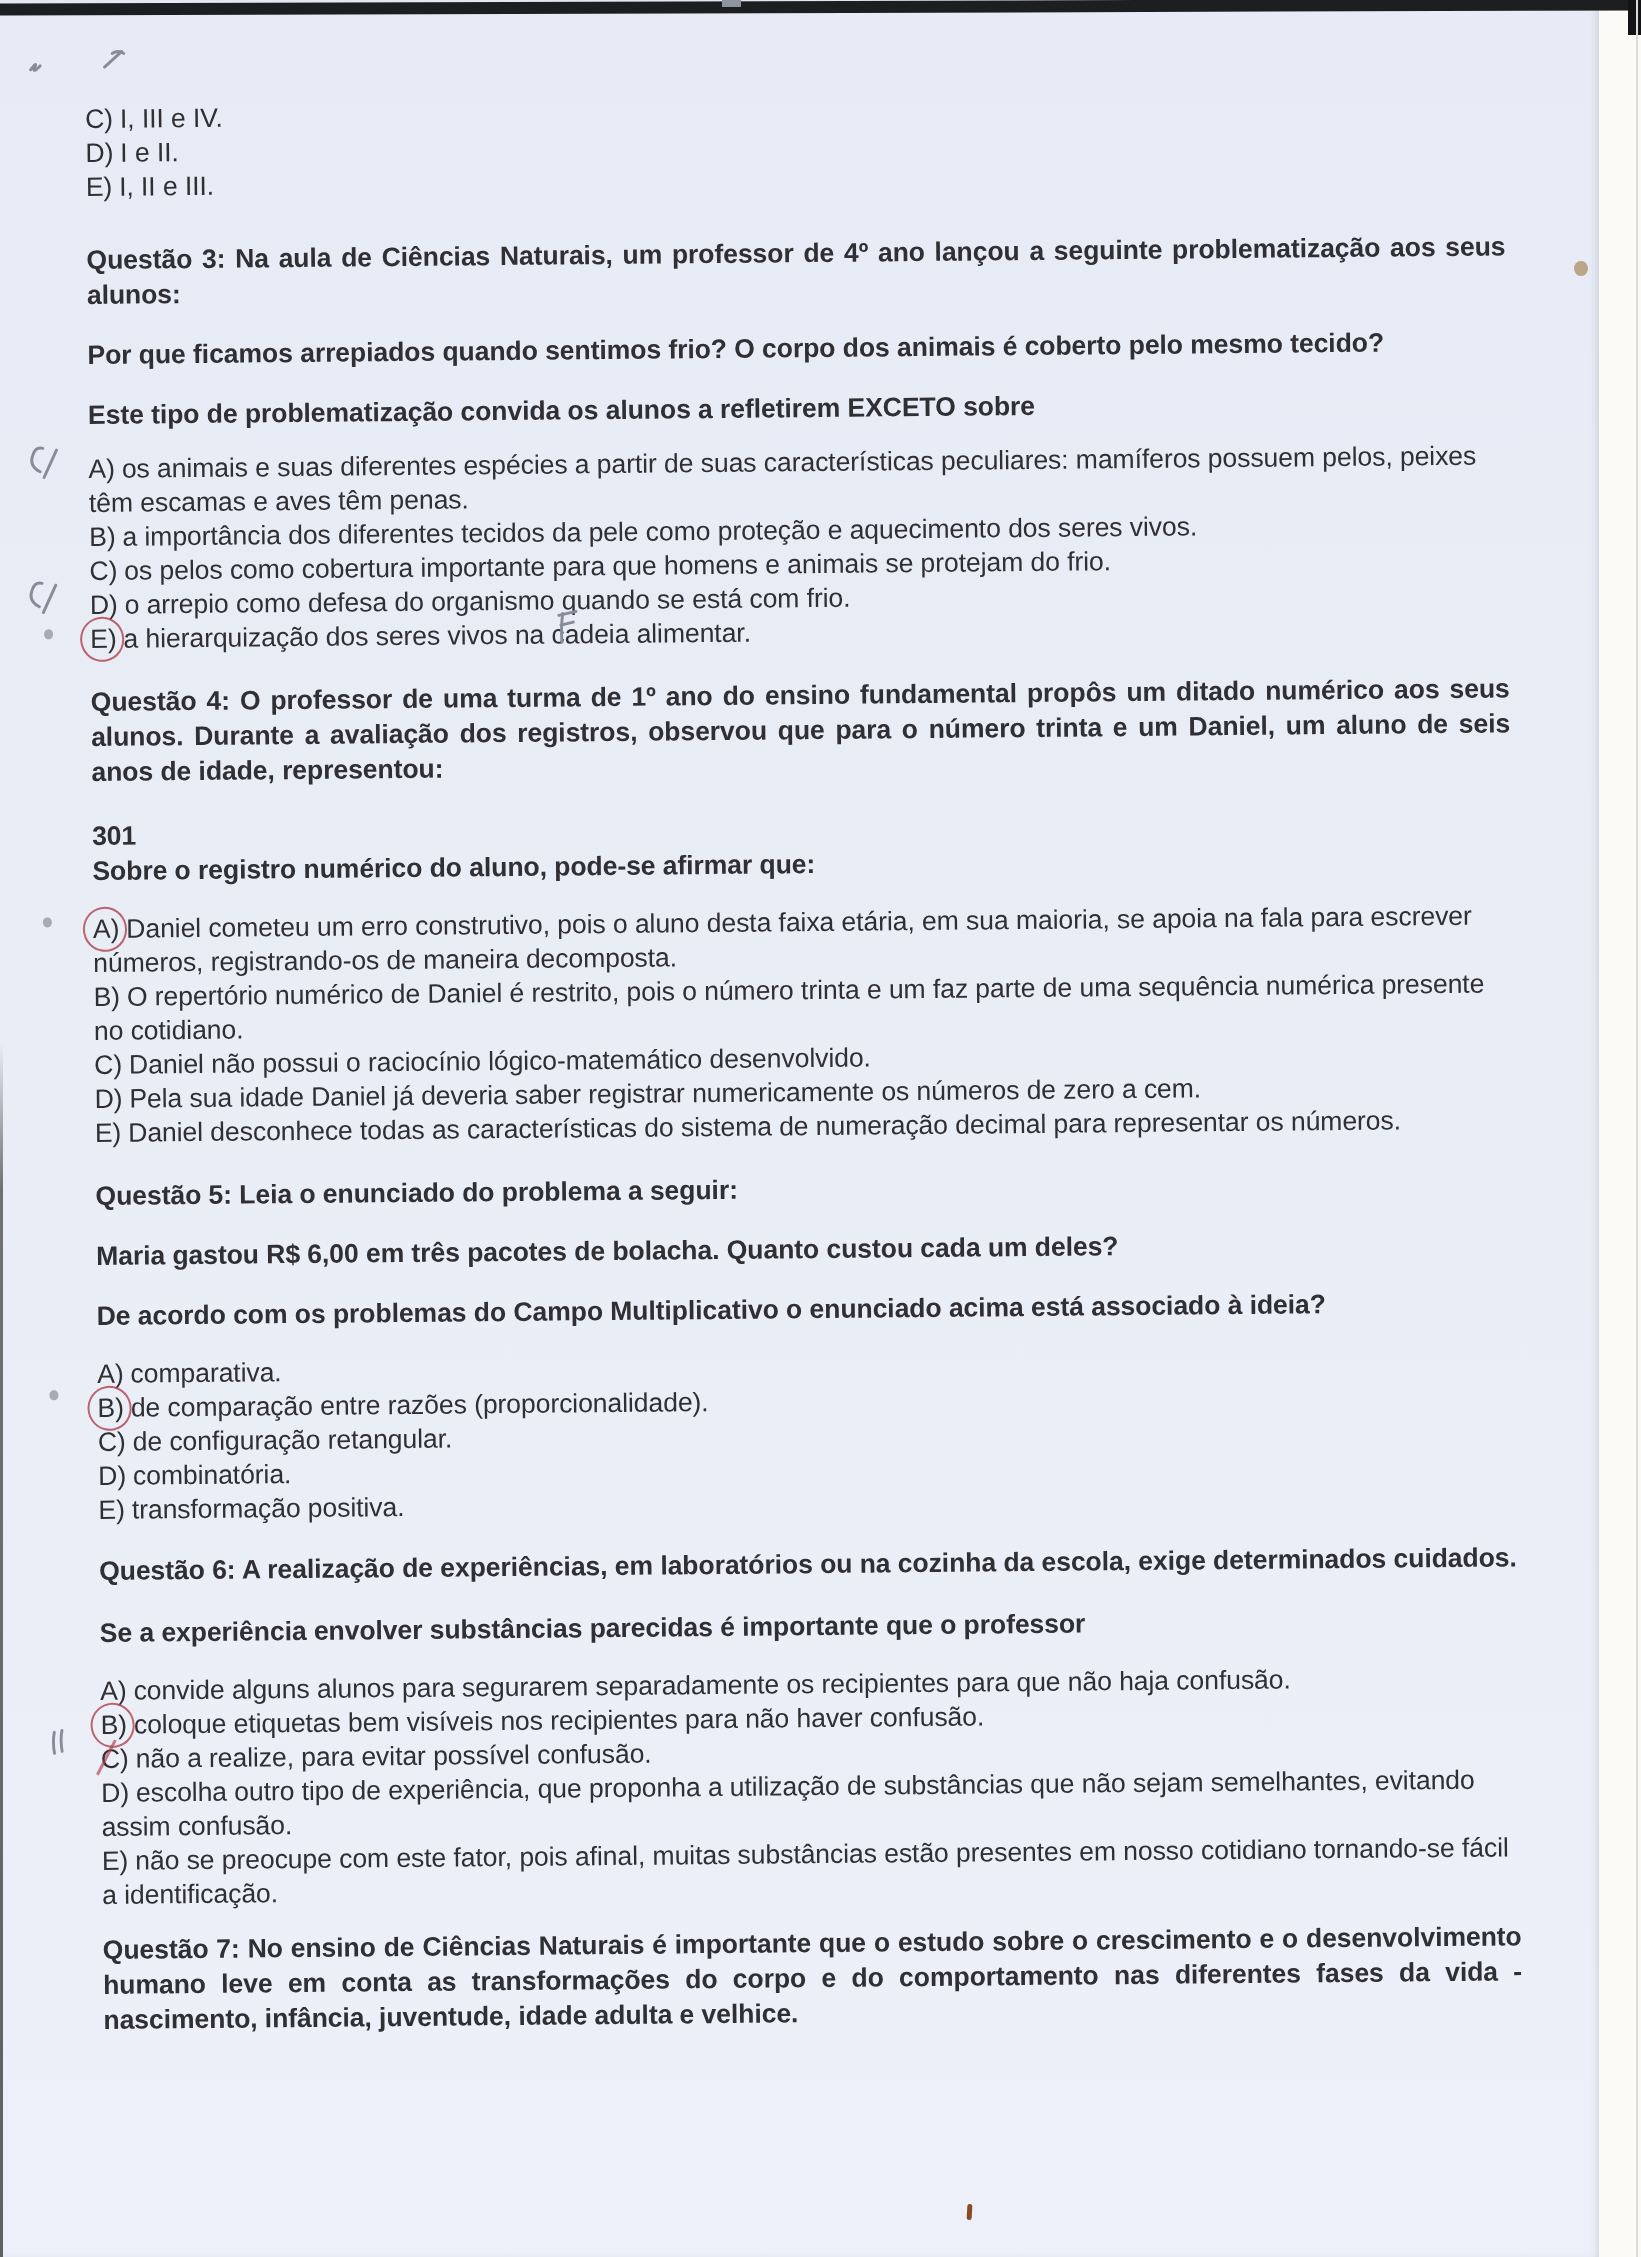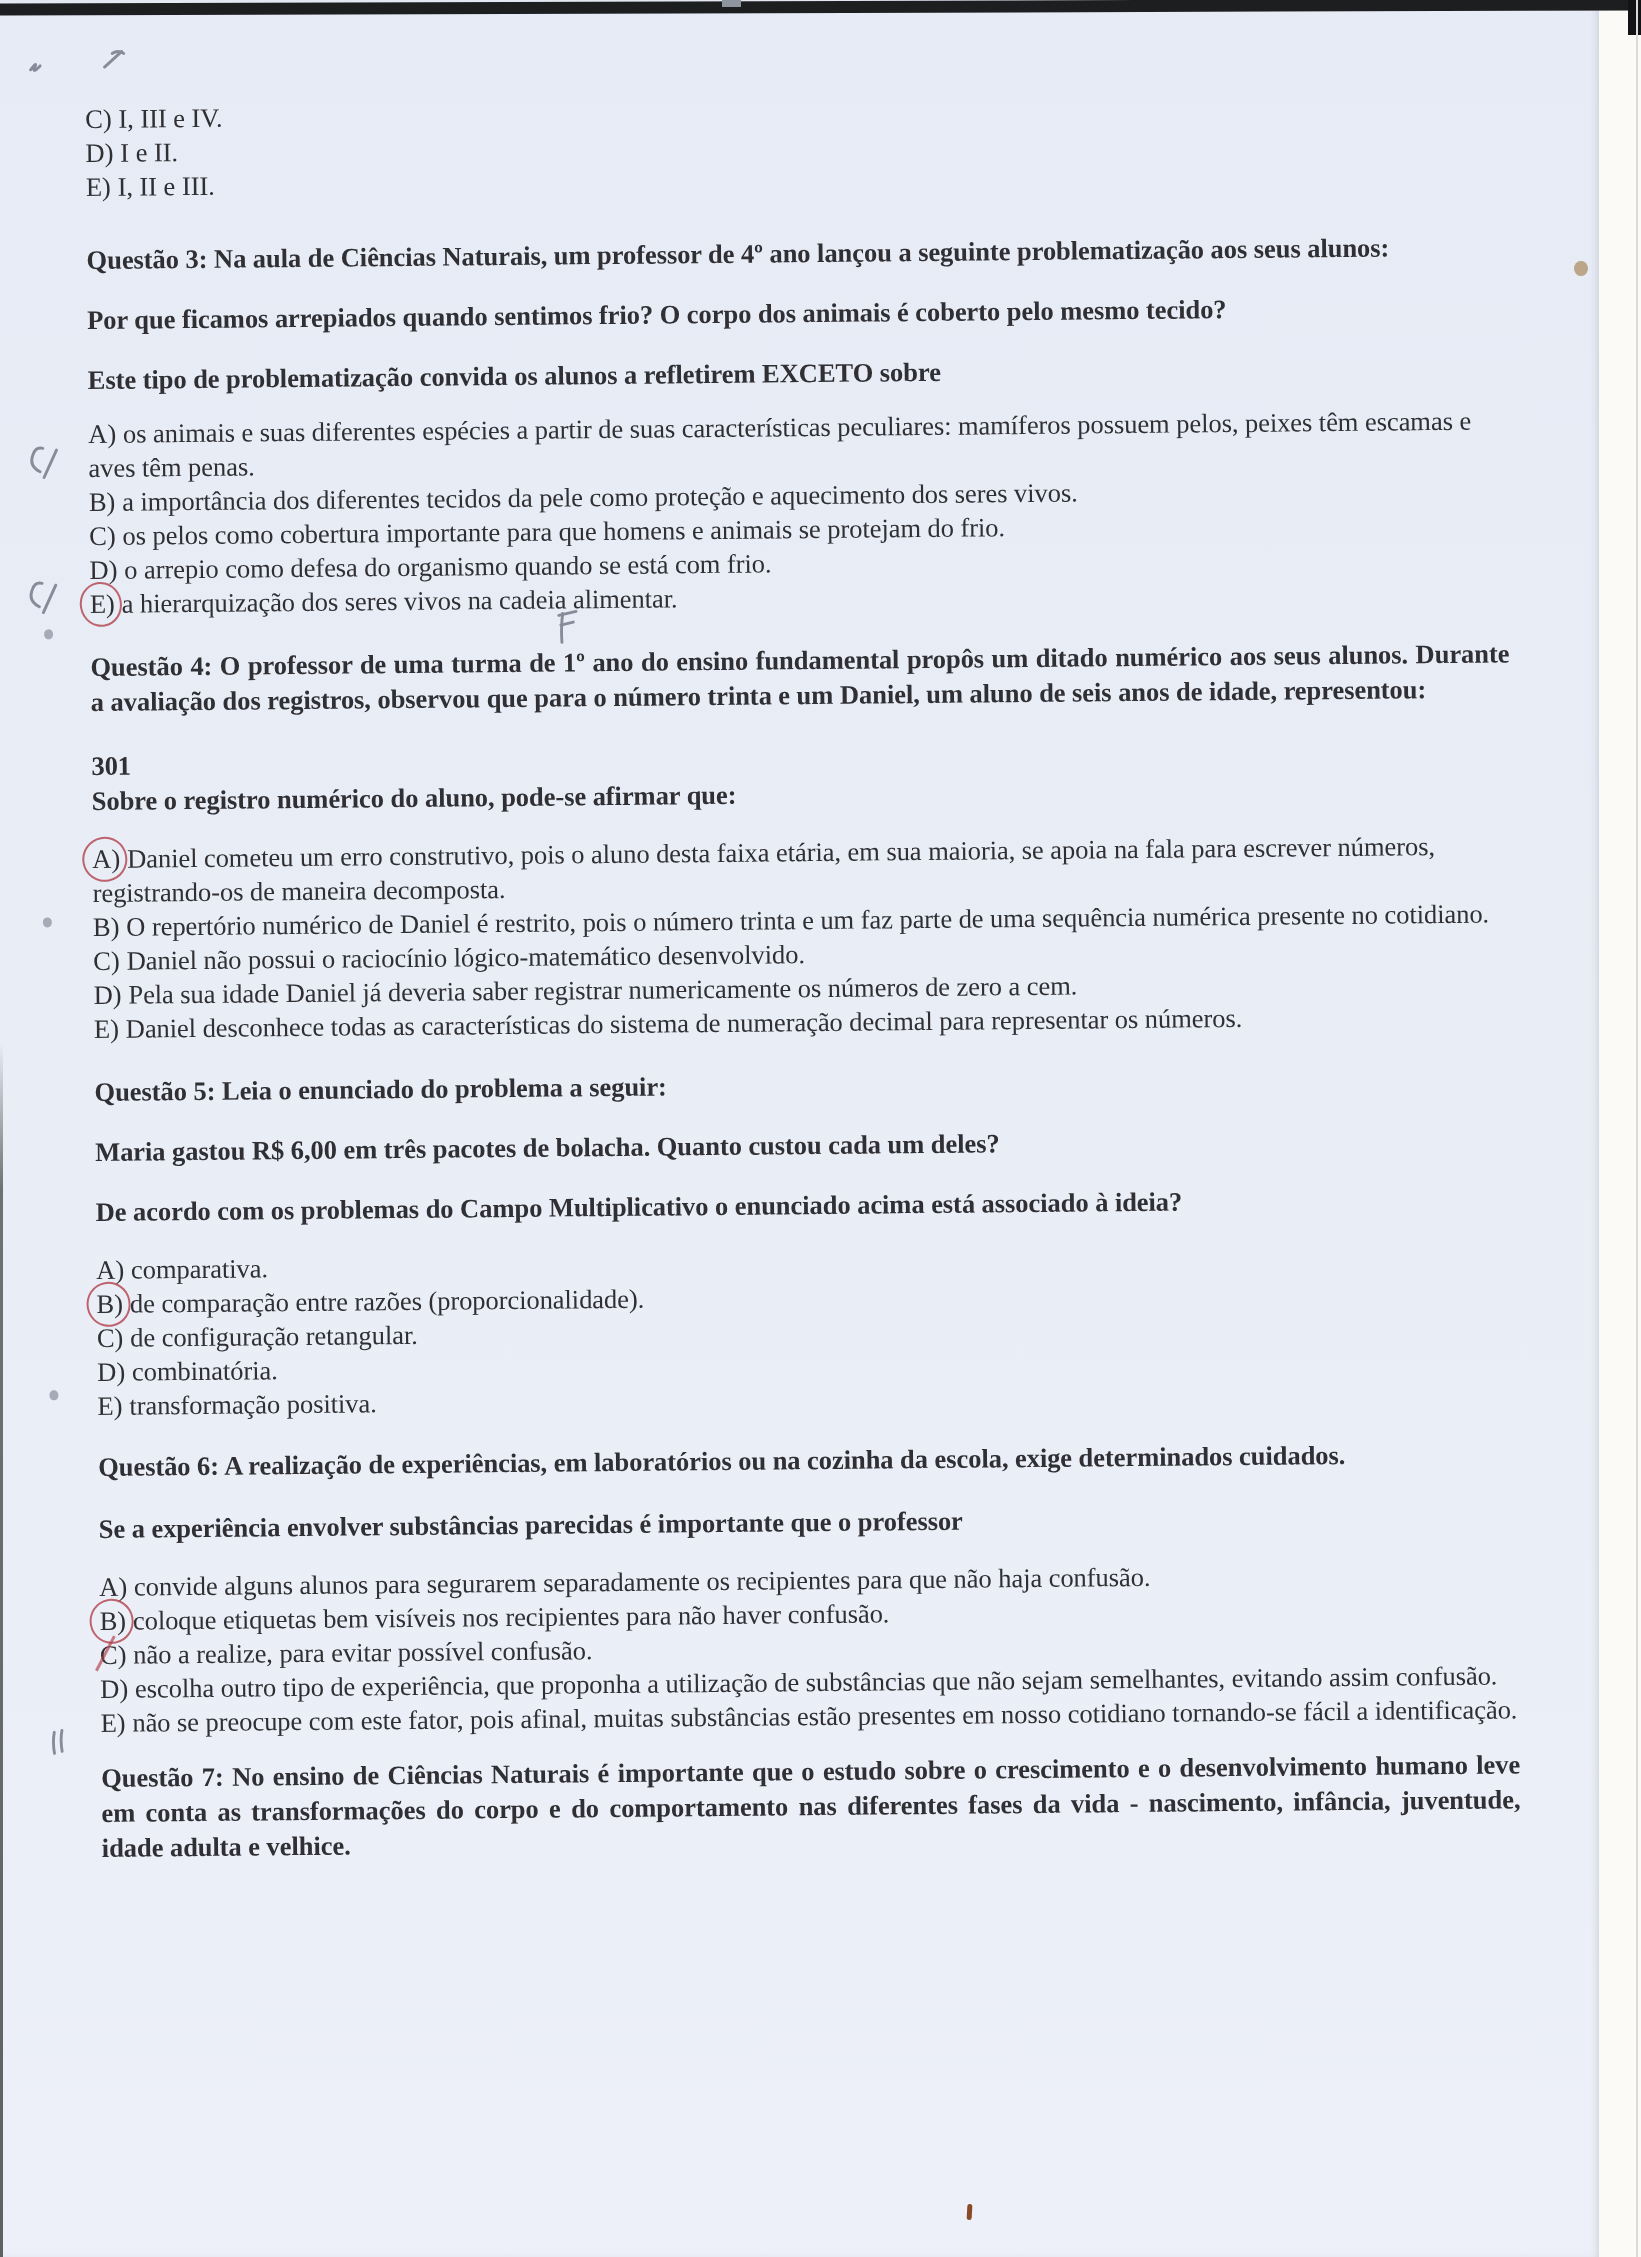--- a/index.html
+++ b/index.html
@@ -1,18 +1,18 @@
 <!DOCTYPE html>
 <html><head>
 <meta charset="utf-8">
 <style>
   html,body{margin:0;padding:0;}
   body{width:1641px;height:2257px;background:#fbfaf6;overflow:hidden;
        font-family:"Liberation Sans", sans-serif;}
-  .stage{position:relative;width:1641px;height:2257px;overflow:hidden;font-family:Liberation Serif, serif;}
+  .stage{position:relative;width:1641px;height:2257px;overflow:hidden;}
 
   
   .sheet{position:absolute;left:0;top:0;width:1599px;height:2257px;
          background:linear-gradient(180deg,#e7ebf5 0%,#e9edf6 45%,#edf0f8 100%);
          box-shadow:inset -5.8px 0 9.7px -5.8px rgba(120,125,140,.35);}
   .right-strip-line{position:absolute;left:1636px;top:0;width:1.9px;height:2257px;background:#dcdcd6;}
   .left-edge{position:absolute;left:0;top:1043px;width:2.9px;height:1215px;
              background:linear-gradient(180deg,rgba(70,72,70,0) 0%,rgba(70,72,70,.75) 12%,rgba(60,62,60,.8) 100%);}
 
   

